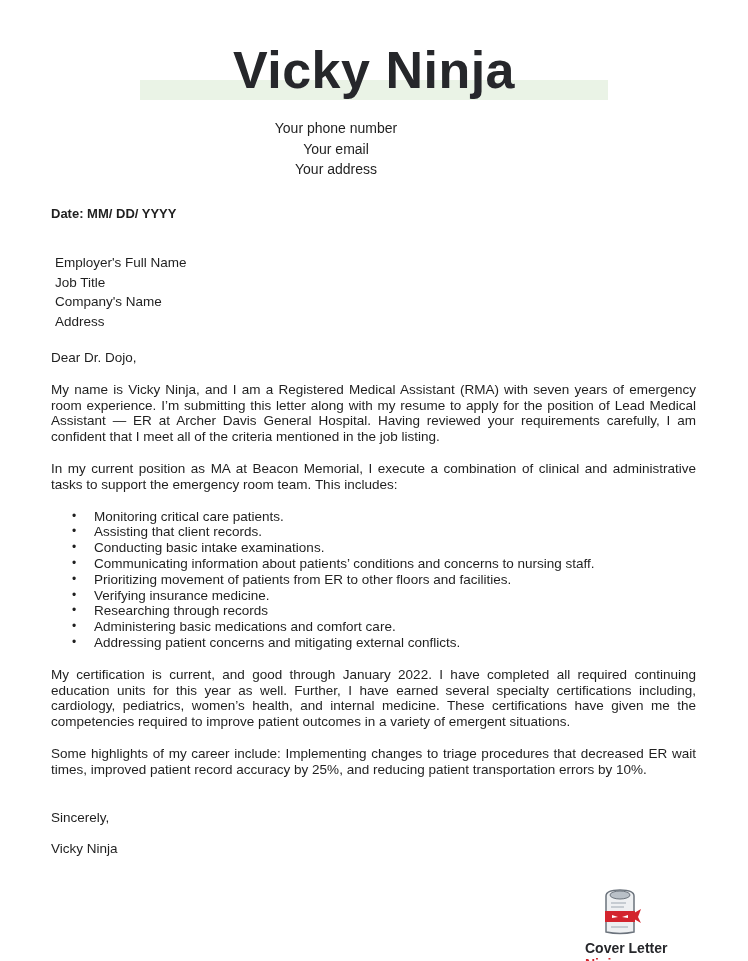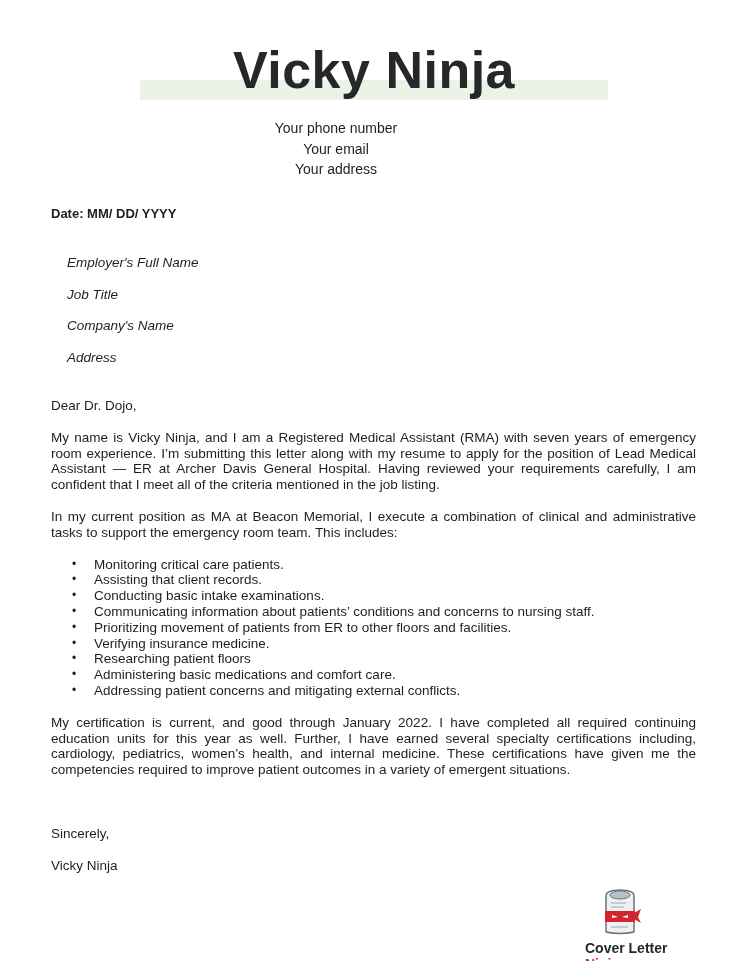--- a/index.html
+++ b/index.html
@@ -4,21 +4,21 @@
 <style>
   html, body { margin: 0; padding: 0; background: #ffffff; }
   body { width: 748px; height: 961px; position: relative; overflow: hidden;
          font-family: "Liberation Sans", sans-serif; color: #1f1f1f; }
   .band { position: absolute; left: 140px; top: 80px; width: 468px; height: 20px; background: #eaf3e6; }
   .name { position: absolute; left: 0; width: 748px; top: 38px; text-align: center;
           font-size: 52px; font-weight: bold; color: #26272b; line-height: 64px; letter-spacing: 0.5px; }
   .contact { position: absolute; left: 0; width: 672px; top: 118px; text-align: center; font-size: 14px; line-height: 20.5px; }
   .body { position: absolute; left: 51px; width: 645px; top: 206px; font-size: 13.5px; line-height: 15.8px; }
   .date { font-weight: bold; font-size: 13px; margin: 0 0 33px 0; }
-  .employer div { margin: 16px; font-style: italic; }
+  .employer div { margin: 4px; }
   p { margin: 0; text-align: justify; }
   .gap { height: 16px; }
   ul { margin: 0; padding: 0; list-style: none; }
   ul li { position: relative; padding-left: 43px; }
   ul li::before { content: "•"; position: absolute; left: 21px; top: 0; font-size: 12px; }
   .logo { position: absolute; left: 575px; top: 888px; display: flex; align-items: center; flex-direction: column; }
   .logo-text { margin-left: 10px; font-weight: bold; font-size: 14px; line-height: 16px; }
   .logo-text .l1 { color: #26272b; }
   .logo-text .l2 { color: #d3252e; }
 </style>
@@ -49,27 +49,28 @@
   <div class="gap"></div>
   <p>In my current position as MA at Beacon Memorial, I execute a combination of clinical and administrative tasks to support the emergency room team. This includes:</p>
   <div class="gap"></div>
   <ul>
     <li>Monitoring critical care patients.</li>
     <li>Assisting that client records.</li>
     <li>Conducting basic intake examinations.</li>
     <li>Communicating information about patients’ conditions and concerns to nursing staff.</li>
     <li>Prioritizing movement of patients from ER to other floors and facilities.</li>
     <li>Verifying insurance medicine.</li>
-    <li>Researching patient floors</li>
+    <li>Researching through records</li>
     <li>Administering basic medications and comfort care.</li>
     <li>Addressing patient concerns and mitigating external conflicts.</li>
   </ul>
   <div class="gap"></div>
   <p>My certification is current, and good through January 2022. I have completed all required continuing education units for this year as well. Further, I have earned several specialty certifications including, cardiology, pediatrics, women’s health, and internal medicine. These certifications have given me the competencies required to improve patient outcomes in a variety of emergent situations.</p>
   <div class="gap"></div>
+  <p>Some highlights of my career include: Implementing changes to triage procedures that decreased ER wait times, improved patient record accuracy by 25%, and reducing patient transportation errors by 10%.</p>
   <div class="gap"></div>
   <div class="gap"></div>
   <p>Sincerely,</p>
   <div class="gap"></div>
   <p>Vicky Ninja</p>
 </div>
 
 <div class="logo">
   <span>
     <svg width="42" height="48" viewBox="0 0 42 48">

